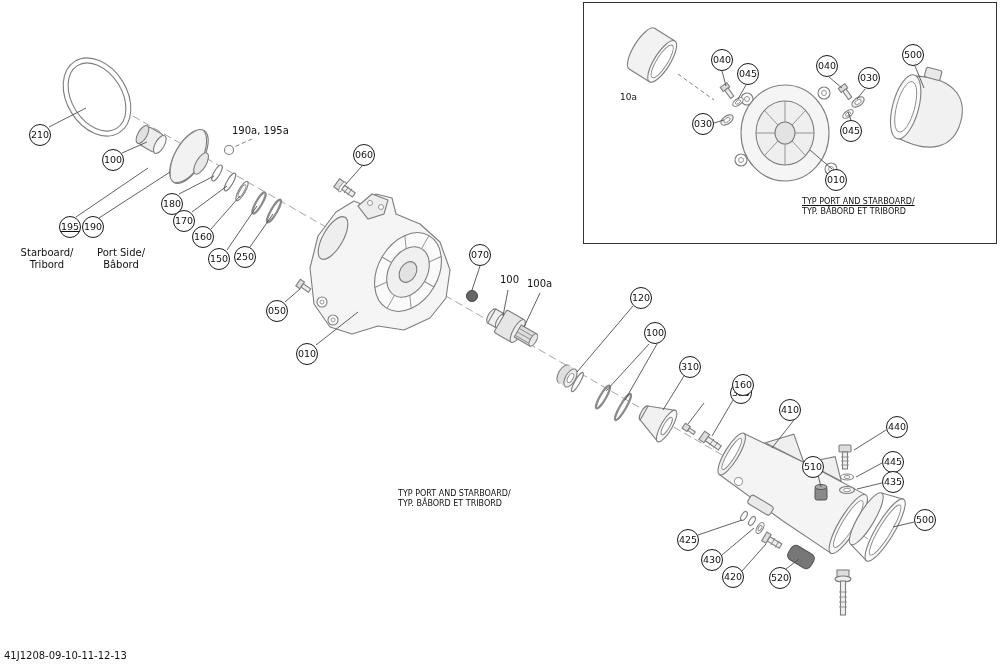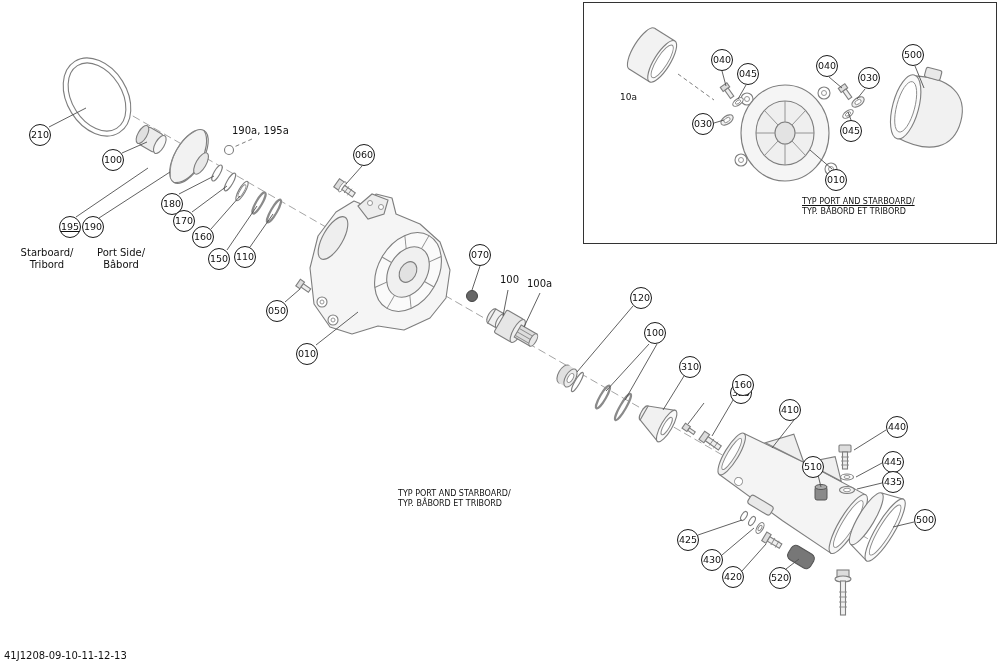--- a/index.html
+++ b/index.html
@@ -356,21 +356,21 @@
 
   <div id="callout-layer">
       <div class="callout" style="left: 29px; top: 124px;">210</div>
       <div class="callout" style="left: 102px; top: 149px;">100</div>
       <div class="callout" style="left: 59px; top: 216px; text-decoration: underline;">195</div>
       <div class="callout" style="left: 82px; top: 216px;">190</div>
       <div class="callout" style="left: 161px; top: 193px;">180</div>
       <div class="callout" style="left: 173px; top: 210px;">170</div>
       <div class="callout" style="left: 192px; top: 226px;">160</div>
       <div class="callout" style="left: 208px; top: 248px;">150</div>
-      <div class="callout" style="left: 234px; top: 246px;">110</div>
+      <div class="callout" style="left: 234px; top: 246px;">250</div>
       <div class="callout" style="left: 353px; top: 144px;">060</div>
       <div class="callout" style="left: 266px; top: 300px;">050</div>
       <div class="callout" style="left: 296px; top: 343px;">010</div>
       <div class="callout" style="left: 469px; top: 244px;">070</div>
       <div class="callout" style="left: 630px; top: 287px;">120</div>
       <div class="callout" style="left: 644px; top: 322px;">100</div>
       <div class="callout" style="left: 679px; top: 356px;">310</div>
       <div class="callout" style="left: 730px; top: 382px;">325</div>
       <div class="callout" style="left: 732px; top: 374px;">160</div>
       <div class="callout" style="left: 779px; top: 399px;">410</div>

